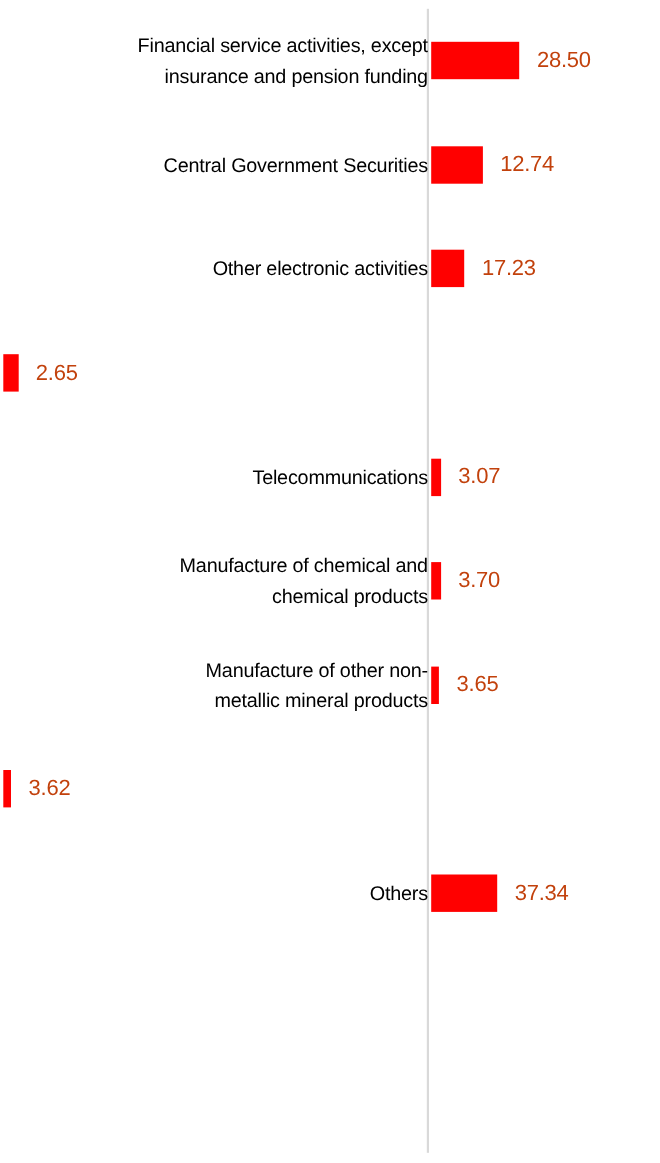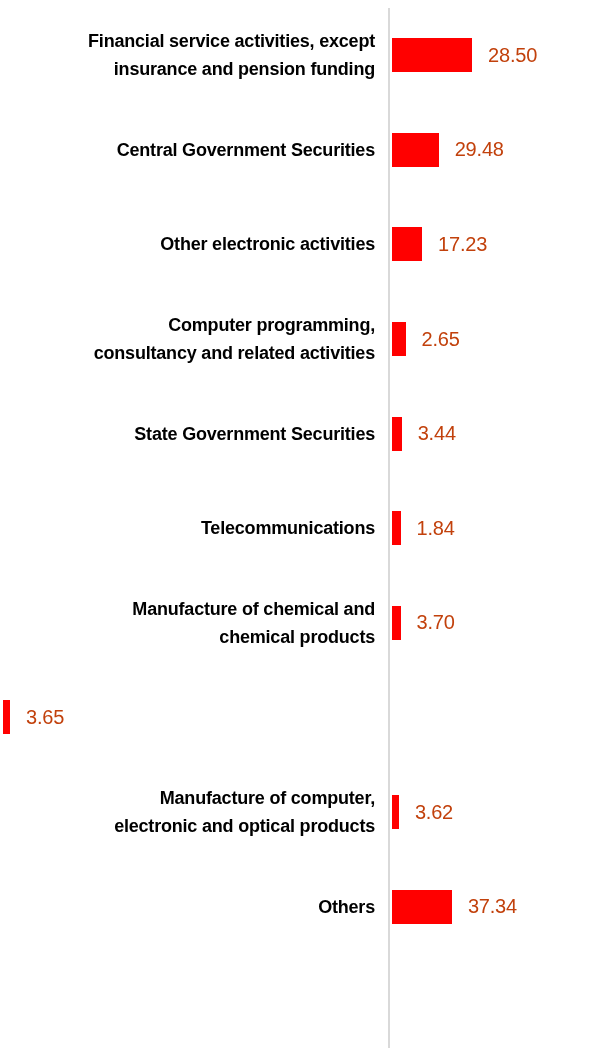--- a/index.html
+++ b/index.html
@@ -31,24 +31,23 @@
   }
   .row {
     height: 94.6px;
     display: flex;
     align-items: center;
   }
   .cat-label {
     flex: 0 0 auto;
     width: 389px;
     box-sizing: border-box;
-    padding-right: 14px;
     text-align: right;
     font-size: 18px;
-    font-weight: 700;
+    font-weight: 400;
     line-height: 28px;
     color: #000000;
     letter-spacing: -0.2px;
     white-space: pre-line;
   }
   .bar {
     flex: 0 0 auto;
     height: 34px;
     margin-left: 3px;
     background: #ff0000;
@@ -71,56 +70,49 @@
   <div id="rows">
       <div class="row">
         <div class="cat-label">Financial service activities, except
 insurance and pension funding</div>
         <div class="bar" style="width: 80.1px; background: rgb(255, 0, 0);"></div>
         <div class="val-label">28.50</div>
       </div>
       <div class="row">
         <div class="cat-label">Central Government Securities</div>
         <div class="bar" style="width: 46.7px; background: rgb(255, 0, 0);"></div>
-        <div class="val-label">29.48</div>
+        <div class="val-label">12.74</div>
       </div>
       <div class="row">
         <div class="cat-label">Other electronic activities</div>
         <div class="bar" style="width: 30.1px; background: rgb(255, 0, 0);"></div>
         <div class="val-label">17.23</div>
       </div>
       <div class="row">
-        <div class="cat-label">Computer programming,
-consultancy and related activities</div>
         <div class="bar" style="width: 13.5px; background: rgb(255, 0, 0);"></div>
         <div class="val-label">2.65</div>
       </div>
       <div class="row">
-        <div class="cat-label">State Government Securities</div>
-        <div class="bar" style="width: 9.7px; background: rgb(255, 0, 0);"></div>
-        <div class="val-label">3.44</div>
-      </div>
-      <div class="row">
         <div class="cat-label">Telecommunications</div>
         <div class="bar" style="width: 8.6px; background: rgb(255, 0, 0);"></div>
-        <div class="val-label">1.84</div>
+        <div class="val-label">3.07</div>
       </div>
       <div class="row">
         <div class="cat-label">Manufacture of chemical and
 chemical products</div>
         <div class="bar" style="width: 8.5px; background: rgb(255, 0, 0);"></div>
         <div class="val-label">3.70</div>
       </div>
       <div class="row">
+        <div class="cat-label">Manufacture of other non-
+metallic mineral products</div>
         <div class="bar" style="width: 7px; background: rgb(255, 0, 0);"></div>
         <div class="val-label">3.65</div>
       </div>
       <div class="row">
-        <div class="cat-label">Manufacture of computer,
-electronic and optical products</div>
         <div class="bar" style="width: 6.9px; background: rgb(255, 0, 0);"></div>
         <div class="val-label">3.62</div>
       </div>
       <div class="row">
         <div class="cat-label">Others</div>
         <div class="bar" style="width: 59.9px; background: rgb(255, 0, 0);"></div>
         <div class="val-label">37.34</div>
       </div>
     </div>
 </div>

